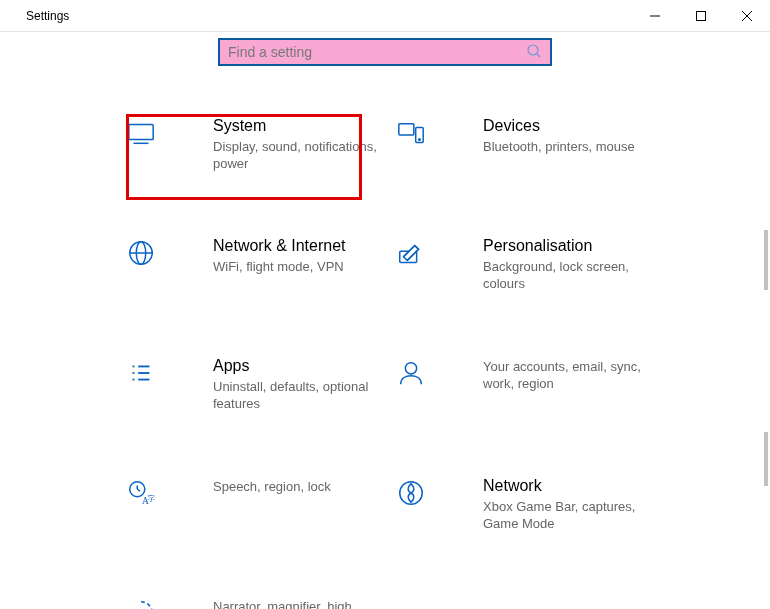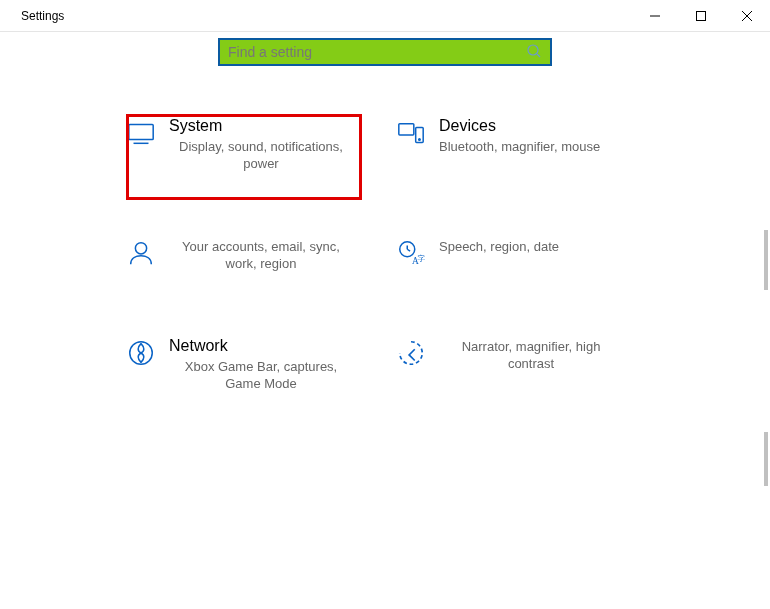--- a/index.html
+++ b/index.html
@@ -12,24 +12,23 @@
     overflow: hidden;
   }
   .titlebar {
     height: 32px;
     display: flex;
     align-items: center;
     background: #fff;
     border-bottom: 1px solid #e5e5e5;
   }
   .titlebar .title {
-    padding-left: 12px;
+    padding-left: 26px;
     font-size: 12px;
     color: #000;
-    margin-left: 9px;
   }
   .titlebar .spacer { flex: 1; }
   .win-btn {
     width: 46px; height: 32px;
     display: flex; align-items: center; justify-content: center;
     color: #000;
     cursor: pointer;
   }
   .win-btn svg { display: block; }
   .content {
@@ -40,21 +39,21 @@
     display: flex;
     justify-content: center;
   }
   .search-box {
     width: 334px;
     height: 28px;
     border: 2px solid #0a5aa0;
     display: flex;
     align-items: center;
     padding: 8px 8px;
-    background: #84cc16;
+    background: #f9a8d4;
   }
   .search-box input {
     flex: 1;
     border: none;
     outline: none;
     font-size: 14px;
     font-family: inherit;
     color: #000;
     background: transparent;
   }
@@ -80,32 +79,32 @@
     width: 44px;
     display: flex;
     justify-content: center;
     padding-top: 2px;
     color: #0a63c6;
     flex-shrink: 0;
   }
   .cat .txt {
     padding-left: 6px;
     max-width: 190px;
+    margin-left: 44px;
   }
   .cat .txt .t {
     font-size: 16px;
     color: #000;
     line-height: 20px;
   }
   .cat .txt .d {
     font-size: 13px;
     color: #666;
     line-height: 17px;
     margin-top: 2px;
-    text-align: center;
   }
   .highlight {
     position: absolute;
     border: 3px solid #e00000;
     pointer-events: none;
   }
   .scrollbar {
     position: absolute;
     right: 2px;
     width: 4px;
@@ -167,27 +166,69 @@
     <div class="cat">
       <div class="ico">
         <svg width="30" height="30" viewBox="0 0 32 32" fill="none" stroke="#0a63c6" stroke-width="1.6">
           <rect x="3" y="6" width="16" height="12" rx="1"></rect>
           <rect x="21" y="10" width="8" height="16" rx="1"></rect>
           <circle cx="25" cy="23" r="0.8" fill="#0a63c6"></circle>
         </svg>
       </div>
       <div class="txt">
         <div class="t">Devices</div>
-        <div class="d">Bluetooth, magnifier, mouse</div>
-      </div>
-    </div>
-
-
-
-
+        <div class="d">Bluetooth, printers, mouse</div>
+      </div>
+    </div>
+
+
+    <div class="cat">
+      <div class="ico">
+        <svg width="30" height="30" viewBox="0 0 32 32" fill="none" stroke="#0a63c6" stroke-width="1.6">
+          <circle cx="16" cy="16" r="12"></circle>
+          <ellipse cx="16" cy="16" rx="5" ry="12"></ellipse>
+          <line x1="4" y1="16" x2="28" y2="16"></line>
+        </svg>
+      </div>
+      <div class="txt">
+        <div class="t">Network &amp; Internet</div>
+        <div class="d">WiFi, flight mode, VPN</div>
+      </div>
+    </div>
+
+    <div class="cat">
+      <div class="ico">
+        <svg width="30" height="30" viewBox="0 0 32 32" fill="none" stroke="#0a63c6" stroke-width="1.6">
+          <rect x="4" y="14" width="18" height="12" rx="1"></rect>
+          <path d="M8 20 L20 8 L24 12 L12 24" fill="#fff"></path>
+          <path d="M8 20 L20 8 L24 12 L12 24 Z"></path>
+        </svg>
+      </div>
+      <div class="txt">
+        <div class="t">Personalisation</div>
+        <div class="d">Background, lock screen, colours</div>
+      </div>
+    </div>
+
+    <div class="cat">
+      <div class="ico">
+        <svg width="30" height="30" viewBox="0 0 32 32" fill="none" stroke="#0a63c6" stroke-width="2">
+          <line x1="7" y1="9" x2="9" y2="9"></line>
+            <line x1="13" y1="9" x2="25" y2="9"></line>
+          <line x1="7" y1="16" x2="9" y2="16"></line>
+            <line x1="13" y1="16" x2="25" y2="16"></line>
+          <line x1="7" y1="23" x2="9" y2="23"></line>
+            <line x1="13" y1="23" x2="25" y2="23"></line>
+        </svg>
+      </div>
+      <div class="txt">
+        <div class="t">Apps</div>
+        <div class="d">Uninstall, defaults, optional features</div>
+      </div>
+    </div>
 
     <div class="cat">
       <div class="ico">
         <svg width="30" height="30" viewBox="0 0 32 32" fill="none" stroke="#0a63c6" stroke-width="1.6">
           <circle cx="16" cy="11" r="6"></circle>
           <path d="M5 28 C5 21 11 19 16 19 C21 19 27 21 27 28"></path>
         </svg>
       </div>
       <div class="txt">
         <div class="d">Your accounts, email, sync, work, region</div>
@@ -198,21 +239,21 @@
       <div class="ico">
         <svg width="30" height="30" viewBox="0 0 32 32" fill="none" stroke="#0a63c6" stroke-width="1.6">
           <circle cx="12" cy="12" r="8"></circle>
           <line x1="12" y1="8" x2="12" y2="12"></line>
             <line x1="12" y1="12" x2="15" y2="14"></line>
           <text x="17" y="28" font-size="10" fill="#0a63c6" stroke="none" font-family="Segoe UI">A</text>
           <text x="23" y="24" font-size="8" fill="#0a63c6" stroke="none" font-family="Segoe UI">字</text>
         </svg>
       </div>
       <div class="txt">
-        <div class="d">Speech, region, date</div>
+        <div class="d">Speech, region, lock</div>
       </div>
     </div>
 
     <div class="cat">
       <div class="ico">
         <svg width="30" height="30" viewBox="0 0 32 32" fill="none" stroke="#0a63c6" stroke-width="1.6">
           <circle cx="16" cy="16" r="12"></circle>
           <path d="M16 6 C12 10 12 14 16 16 C20 14 20 10 16 6 Z M16 16 C12 18 12 22 16 26 M16 16 C20 18 20 22 16 26"></path>
         </svg>
       </div>

